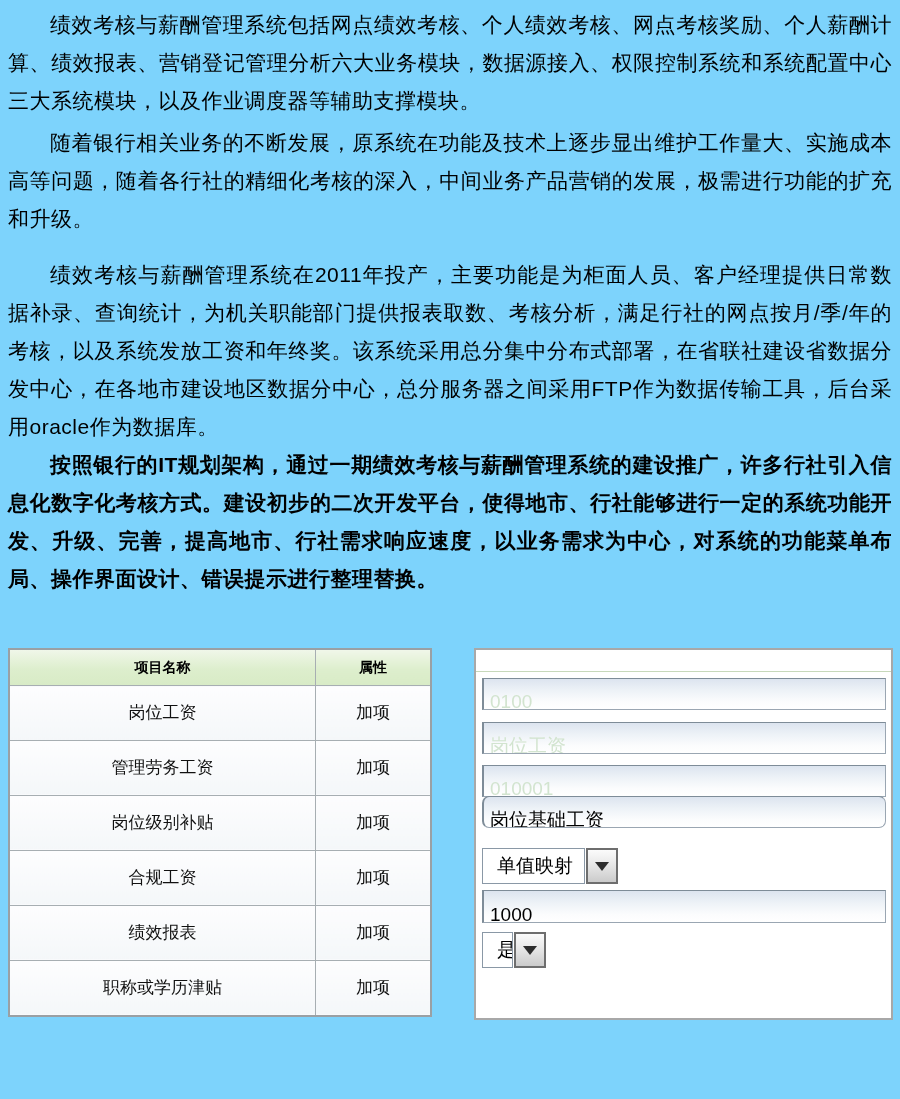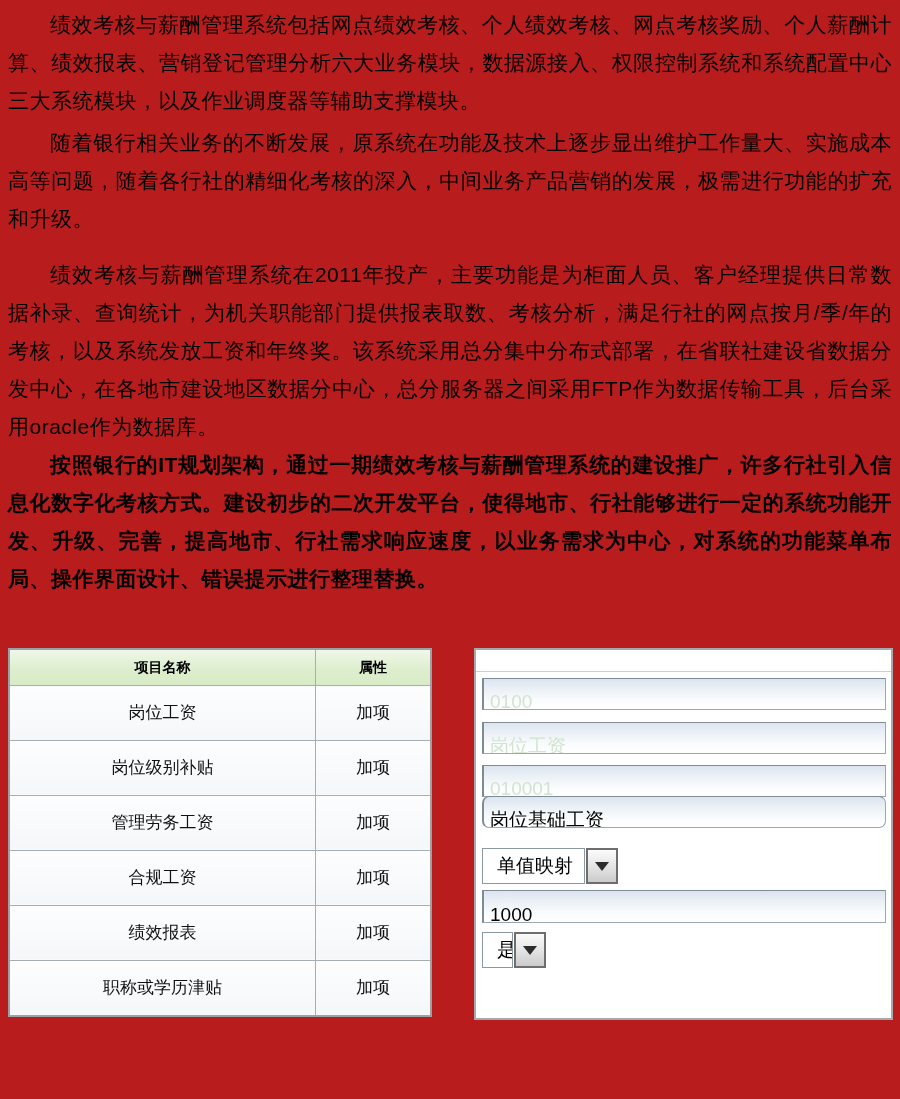--- a/index.html
+++ b/index.html
@@ -1,17 +1,17 @@
 <!DOCTYPE html>
 <html><head>
 <meta charset="utf-8">
 <style>
   html,body {margin:0; padding:0; background:#ffffff;}
   .page {
-    position:relative; width:900px; height:1099px; background:#b91c1c;
+    position:relative; width:900px; height:1099px; background:#7dd3fc;
     font-family:"Liberation Sans", sans-serif; color:#000; overflow:hidden;
   }
 
   
   .text-block {position:absolute; left:8px; top:6px; width:884px;}
   .text-block p {
     margin:0; text-indent:2em; font-size:21px; line-height:38px;
     text-align:justify; font-weight:500; letter-spacing:0.5px;
   }
   .text-block p.p2 {margin-top:4px;}
@@ -96,25 +96,25 @@
     <tbody>
         <tr>
       <th>项目名称</th>
       <th>属性</th>
     </tr>
     <tr>
       <td>岗位工资</td>
       <td>加项</td>
     </tr>
     <tr>
-      <td>岗位级别补贴</td>
+      <td>管理劳务工资</td>
       <td>加项</td>
     </tr>
     <tr>
-      <td>管理劳务工资</td>
+      <td>岗位级别补贴</td>
       <td>加项</td>
     </tr>
     <tr>
       <td>合规工资</td>
       <td>加项</td>
     </tr>
     <tr>
       <td>绩效报表</td>
       <td>加项</td>
     </tr>

